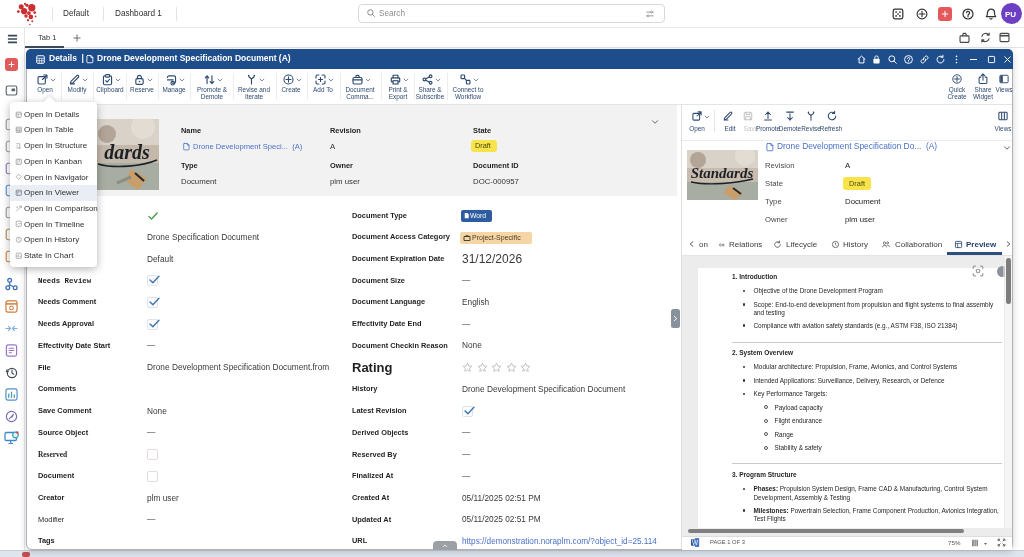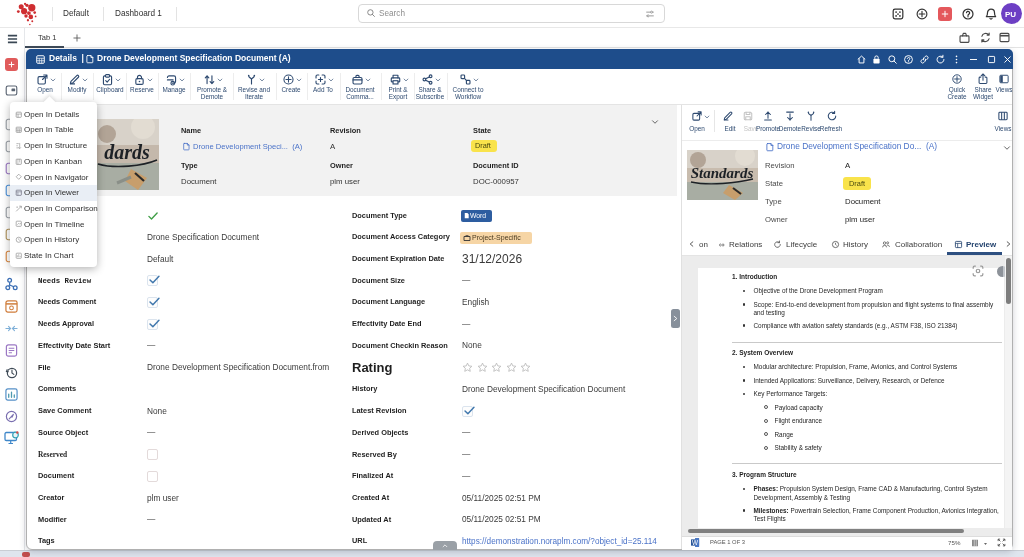--- a/index.html
+++ b/index.html
@@ -461,21 +461,21 @@
 <div style="position:absolute;left:352px;top:451px;font-size:7.4px;line-height:8.4px;color:#1f1f1f;font-weight:bold;white-space:nowrap;">Reserved By</div>
 <div style="position:absolute;left:462px;top:450px;font-size:8.3px;line-height:9.3px;color:#555;font-weight:normal;white-space:nowrap;">—</div>
 <div style="position:absolute;left:38px;top:472px;font-size:7.4px;line-height:8.4px;color:#1f1f1f;font-weight:bold;white-space:nowrap;">Document</div>
 <div style="position:absolute;left:147px;top:470.94px;width:11px;height:11px;background:#fff;border:1px solid #e3dada;border-radius:2px;"></div>
 <div style="position:absolute;left:352px;top:472px;font-size:7.4px;line-height:8.4px;color:#1f1f1f;font-weight:bold;white-space:nowrap;">Finalized At</div>
 <div style="position:absolute;left:462px;top:472px;font-size:8.3px;line-height:9.3px;color:#555;font-weight:normal;white-space:nowrap;">—</div>
 <div style="position:absolute;left:38px;top:494px;font-size:7.4px;line-height:8.4px;color:#1f1f1f;font-weight:bold;white-space:nowrap;">Creator</div>
 <div style="position:absolute;left:147px;top:494px;font-size:8.3px;line-height:9.3px;color:#3a3a3a;font-weight:normal;white-space:nowrap;">plm user</div>
 <div style="position:absolute;left:352px;top:494px;font-size:7.4px;line-height:8.4px;color:#1f1f1f;font-weight:bold;white-space:nowrap;">Created At</div>
 <div style="position:absolute;left:462px;top:494px;font-size:8.3px;line-height:9.3px;color:#3a3a3a;font-weight:normal;white-space:nowrap;">05/11/2025 02:51 PM</div>
-<div style="position:absolute;left:38px;top:516px;font-size:7.4px;line-height:8.4px;color:#1f1f1f;font-weight:bold;white-space:nowrap;">Modifier</div>
+<div style="position:absolute;left:38px;top:516px;font-size:7.4px;line-height:8.4px;color:#1f1f1f;font-weight:normal;white-space:nowrap;">Modifier</div>
 <div style="position:absolute;left:147px;top:515px;font-size:8.3px;line-height:9.3px;color:#555;font-weight:normal;white-space:nowrap;">—</div>
 <div style="position:absolute;left:352px;top:516px;font-size:7.4px;line-height:8.4px;color:#1f1f1f;font-weight:bold;white-space:nowrap;">Updated At</div>
 <div style="position:absolute;left:462px;top:515px;font-size:8.3px;line-height:9.3px;color:#3a3a3a;font-weight:normal;white-space:nowrap;">05/11/2025 02:51 PM</div>
 <div style="position:absolute;left:38px;top:537px;font-size:7.4px;line-height:8.4px;color:#1f1f1f;font-weight:bold;white-space:nowrap;">Tags</div>
 <div style="position:absolute;left:352px;top:537px;font-size:7.4px;line-height:8.4px;color:#1f1f1f;font-weight:bold;white-space:nowrap;">URL</div>
 <div style="position:absolute;left:462px;top:537px;font-size:8.2px;line-height:9.2px;color:#4a72c8;font-weight:normal;white-space:nowrap;">https://demonstration.noraplm.com/?object_id=25.114</div>
 <div style="position:absolute;left:433px;top:541px;width:24px;height:9px;background:#9aa0a6;border-radius:4px 4px 0 0;"></div>
 <svg style="position:absolute;left:441px;top:543px;" width="8" height="6" viewBox="0 0 16 16">
     <path d="M3 10 L8 5 L13 10" stroke="#fff" stroke-width="2" fill="none" stroke-linecap="round" stroke-linejoin="round"></path>
   </svg>

